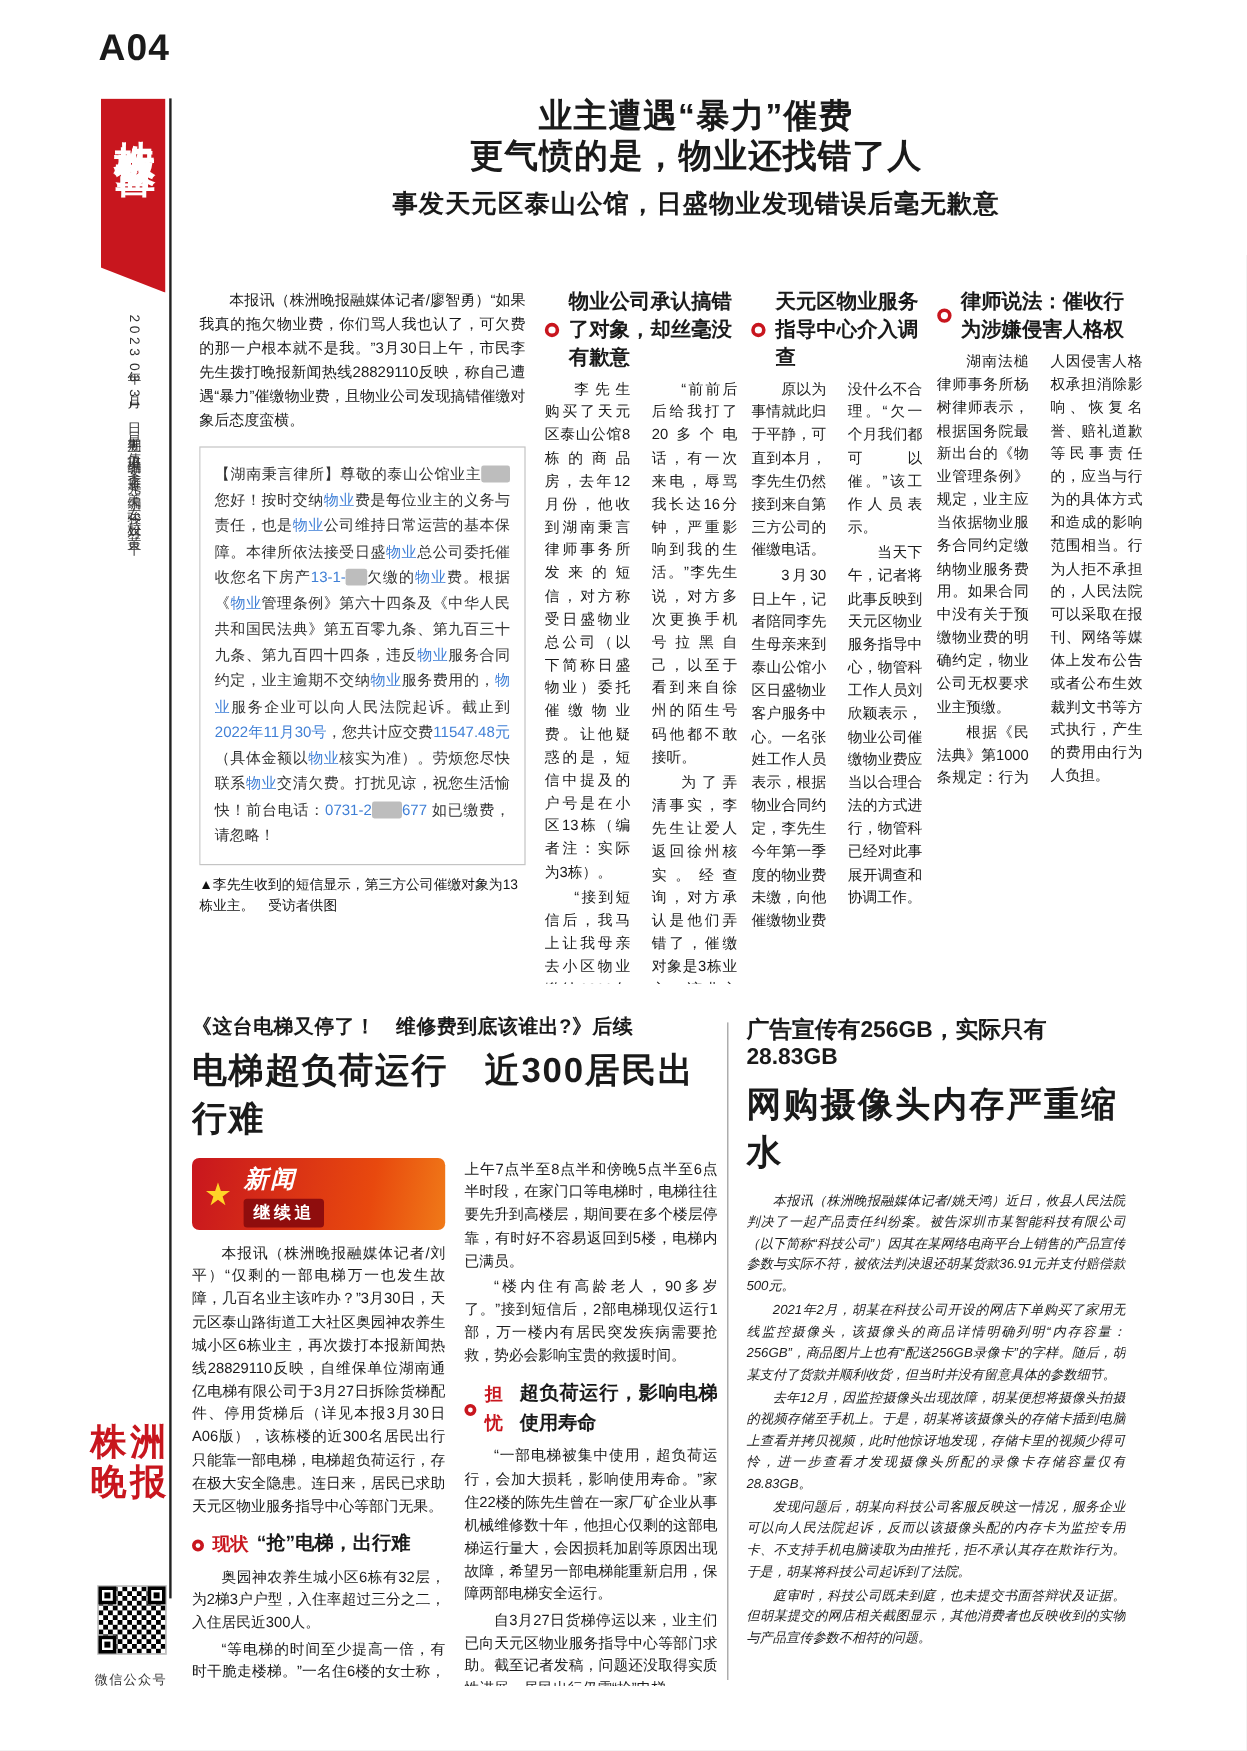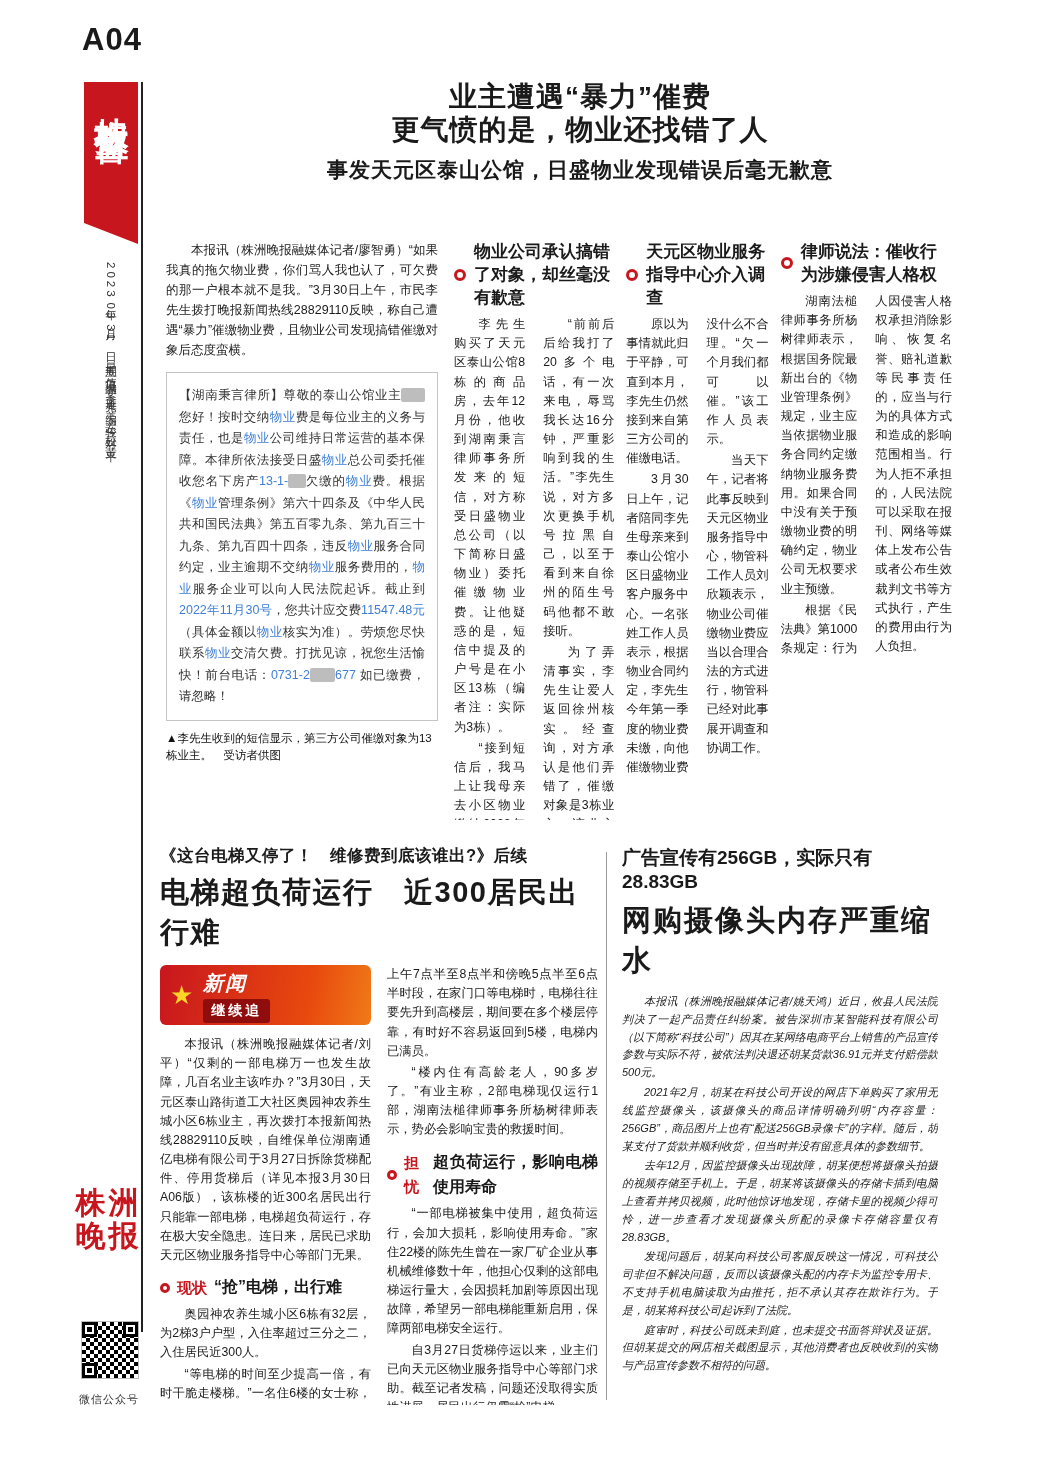--- a/index.html
+++ b/index.html
@@ -153,21 +153,21 @@
         </div>
 
       <div class="sub-head">
         <span class="ring"></span>
         <span class="sub-label">现状</span>
         <span class="sub-title">“抢”电梯，出行难</span>
       </div>
       <div>
           <p class="para">奥园神农养生城小区6栋有32层，为2梯3户户型，入住率超过三分之二，入住居民近300人。</p>
           <p class="para">“等电梯的时间至少提高一倍，有时干脆走楼梯。”一名住6楼的女士称，上午7点半至8点半和傍晚5点半至6点半时段，在家门口等电梯时，电梯往往要先升到高楼层，期间要在多个楼层停靠，有时好不容易返回到5楼，电梯内已满员。</p>
-          <p class="para">“楼内住有高龄老人，90多岁了。”有业主称，2部电梯现仅运行1部，湖南法槌律师事务所杨树律师表示，势必会影响宝贵的救援时间。</p>
+          <p class="para">“楼内住有高龄老人，90多岁了。”接到短信后，2部电梯现仅运行1部，万一楼内有居民突发疾病需要抢救，势必会影响宝贵的救援时间。</p>
         </div>
 
       <div class="sub-head">
         <span class="ring"></span>
         <span class="sub-label">担忧</span>
         <span class="sub-title">超负荷运行，影响电梯使用寿命</span>
       </div>
       <div>
           <p class="para">“一部电梯被集中使用，超负荷运行，会加大损耗，影响使用寿命。”家住22楼的陈先生曾在一家厂矿企业从事机械维修数十年，他担心仅剩的这部电梯运行量大，会因损耗加剧等原因出现故障，希望另一部电梯能重新启用，保障两部电梯安全运行。</p>
           <p class="para">自3月27日货梯停运以来，业主们已向天元区物业服务指导中心等部门求助。截至记者发稿，问题还没取得实质性进展，居民出行仍需“抢”电梯。</p>
@@ -175,21 +175,21 @@
     </div>
   </div>
 
   <div class="camera">
     <div class="kicker2">广告宣传有256GB，实际只有28.83GB</div>
     <div class="headline3">网购摄像头内存严重缩水</div>
     <div class="cam-body">
         <p class="para">本报讯（株洲晚报融媒体记者/姚天鸿）近日，攸县人民法院判决了一起产品责任纠纷案。被告深圳市某智能科技有限公司（以下简称“科技公司”）因其在某网络电商平台上销售的产品宣传参数与实际不符，被依法判决退还胡某货款36.91元并支付赔偿款500元。</p>
         <p class="para">2021年2月，胡某在科技公司开设的网店下单购买了家用无线监控摄像头，该摄像头的商品详情明确列明“内存容量：256GB”，商品图片上也有“配送256GB录像卡”的字样。随后，胡某支付了货款并顺利收货，但当时并没有留意具体的参数细节。</p>
         <p class="para">去年12月，因监控摄像头出现故障，胡某便想将摄像头拍摄的视频存储至手机上。于是，胡某将该摄像头的存储卡插到电脑上查看并拷贝视频，此时他惊讶地发现，存储卡里的视频少得可怜，进一步查看才发现摄像头所配的录像卡存储容量仅有28.83GB。</p>
-        <p class="para">发现问题后，胡某向科技公司客服反映这一情况，可科技公司非但不解决问题，反而以该摄像头配的内存卡为监控专用卡、不支持手机电脑读取为由推托，拒不承认其存在欺诈行为。于是，胡某将科技公司起诉到了法院。</p>
+        <p class="para">发现问题后，胡某向科技公司客服反映这一情况，服务企业可以向人民法院起诉，反而以该摄像头配的内存卡为监控专用卡、不支持手机电脑读取为由推托，拒不承认其存在欺诈行为。于是，胡某将科技公司起诉到了法院。</p>
         <p class="para">庭审时，科技公司既未到庭，也未提交书面答辩状及证据。但胡某提交的网店相关截图显示，其他消费者也反映收到的实物与产品宣传参数不相符的问题。</p>
       </div>
   </div>
 
   <div class="masthead">
     <span>株</span>
     <span>洲</span>
     <span>晚</span>
     <span>报</span>
   </div>

